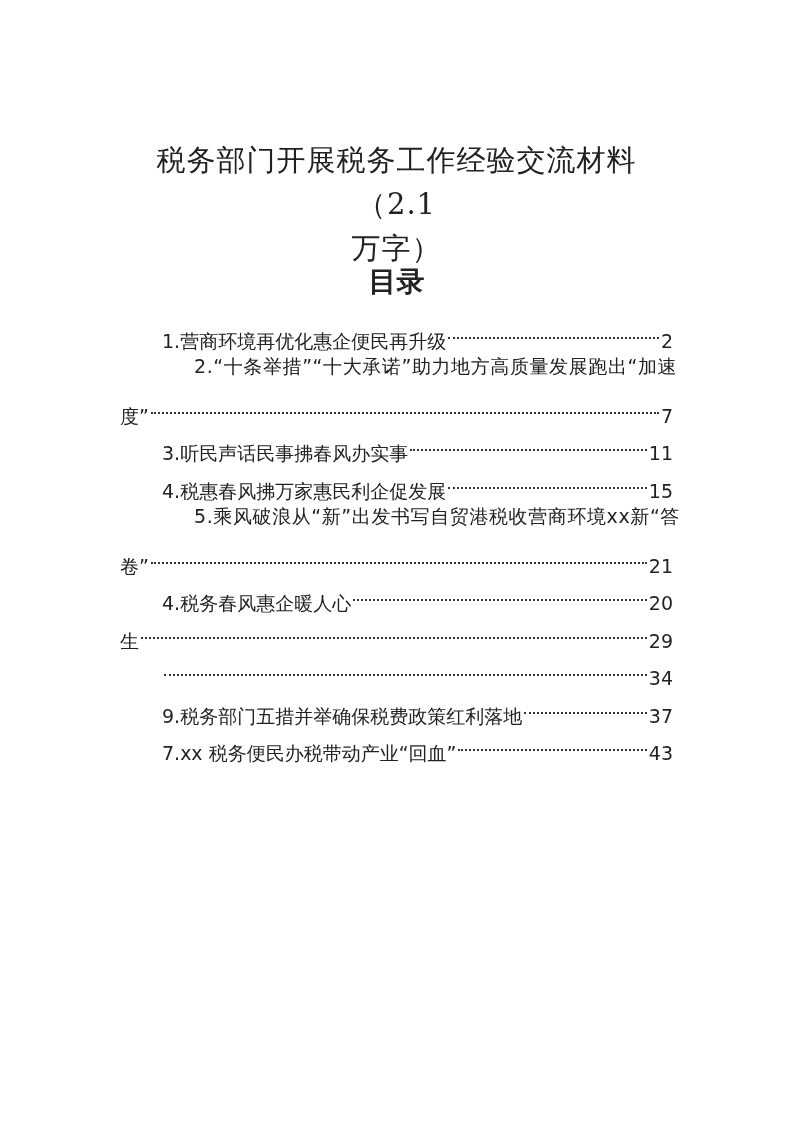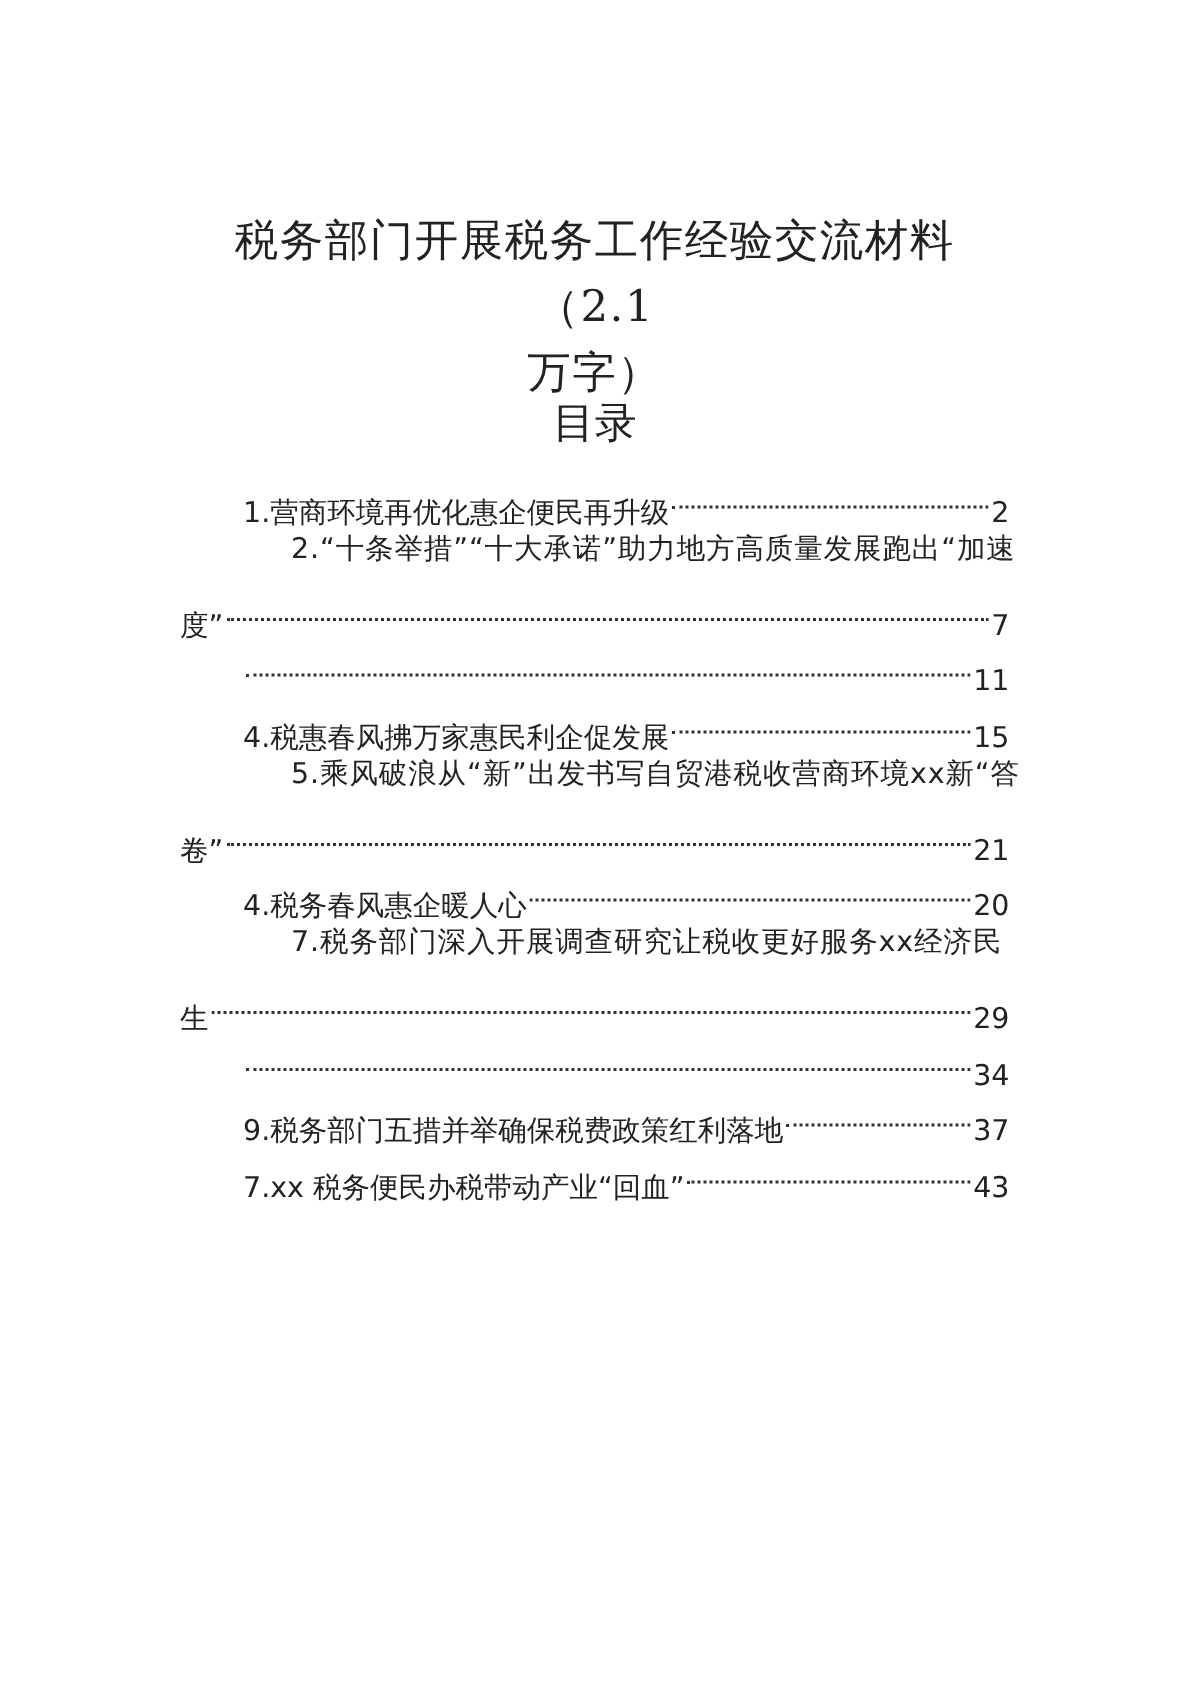--- a/index.html
+++ b/index.html
@@ -40,21 +40,21 @@
       position: absolute;
       left: 0;
       width: 793px;
       top: 262px;
       text-align: center;
       font-family: "DejaVu Sans", "Liberation Sans", sans-serif;
       font-size: 28px;
       line-height: 40px;
       color: #222;
       margin: 0;
-      font-weight: normal;
+      font-weight: bold;
     }
     .toc {
       position: absolute;
       left: 120px;
       top: 310px;
       width: 553px;
       font-family: "DejaVu Sans", "Liberation Sans", sans-serif;
       font-size: 19px;
       color: #222;
     }
@@ -107,20 +107,21 @@
     <div class="toc-line indent wrap-first">
       <span class="toc-text">2.“十条举措”“十大承诺”助力地方高质量发展跑出“加速</span>
     </div>
     <div class="toc-line">
       <span class="toc-text">度”</span>
       <span class="toc-dots"></span>
       <span class="toc-page">7</span>
     </div>
 
     <div class="toc-line indent">
+      <span class="toc-text">3.听民声话民事拂春风办实事</span>
       <span class="toc-dots"></span>
       <span class="toc-page">11</span>
     </div>
 
     <div class="toc-line indent">
       <span class="toc-text">4.税惠春风拂万家惠民利企促发展</span>
       <span class="toc-dots"></span>
       <span class="toc-page">15</span>
     </div>
 
@@ -132,23 +133,20 @@
       <span class="toc-dots"></span>
       <span class="toc-page">21</span>
     </div>
 
     <div class="toc-line indent">
       <span class="toc-text">4.税务春风惠企暖人心</span>
       <span class="toc-dots"></span>
       <span class="toc-page">20</span>
     </div>
 
-    <div class="toc-line indent wrap-first">
-      <span class="toc-text">7.税务部门深入开展调查研究让税收更好服务xx经济民</span>
-    </div>
     <div class="toc-line">
       <span class="toc-text">生</span>
       <span class="toc-dots"></span>
       <span class="toc-page">29</span>
     </div>
 
     <div class="toc-line indent">
       <span class="toc-dots"></span>
       <span class="toc-page">34</span>
     </div>

